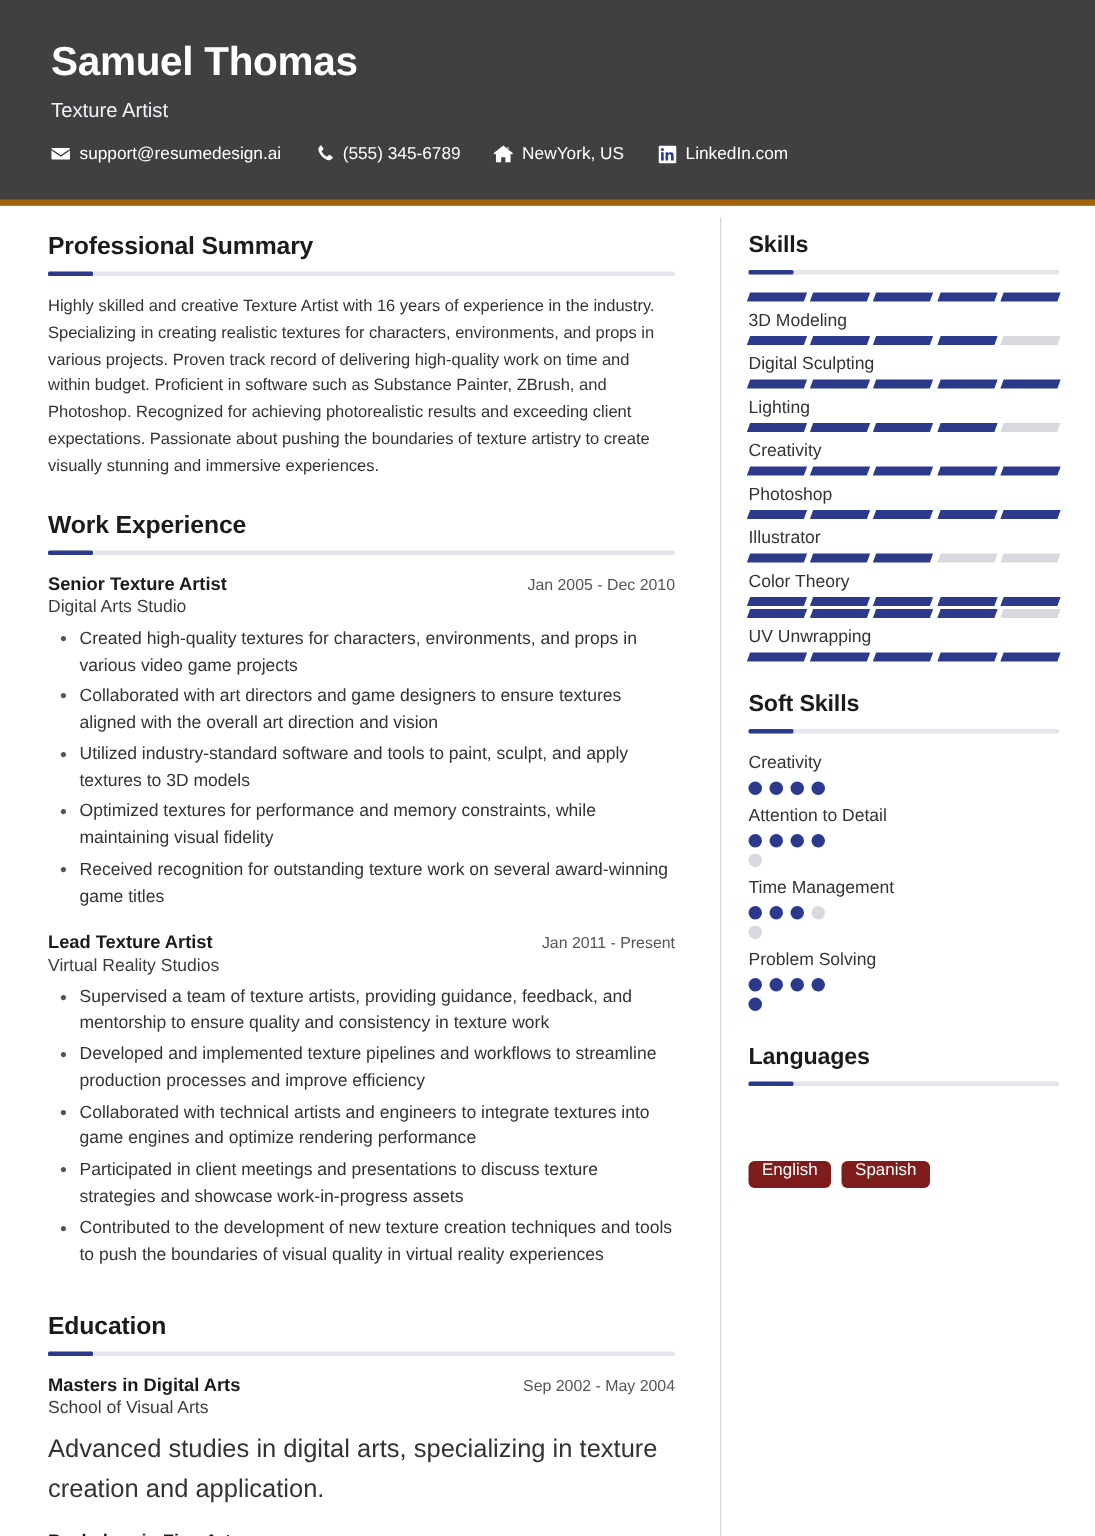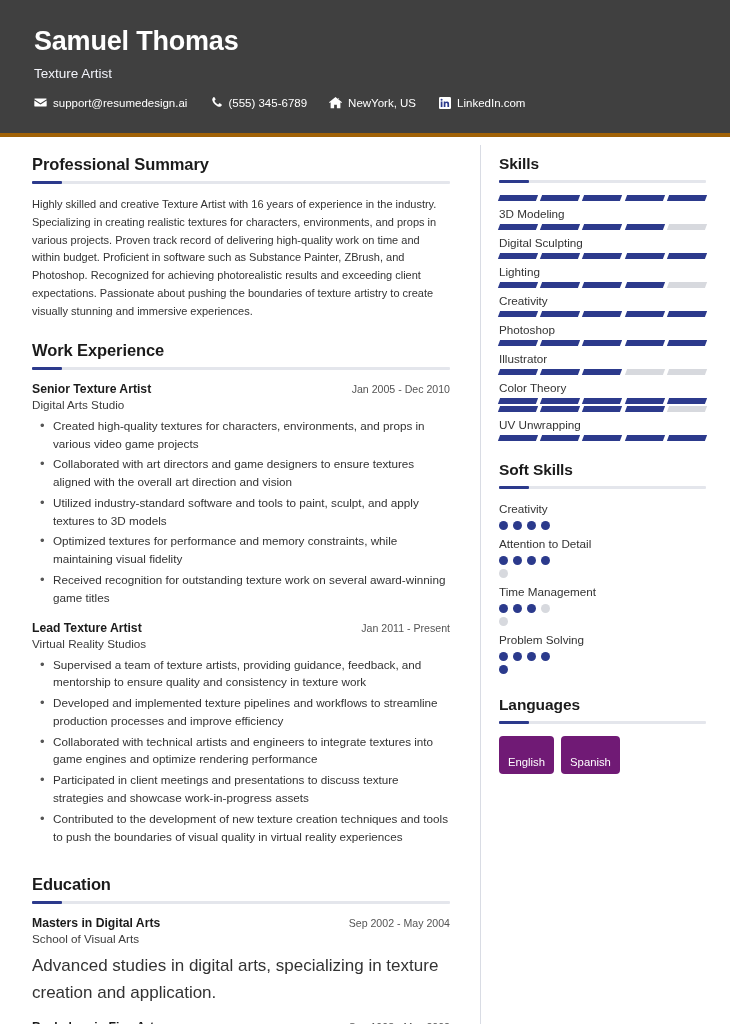--- a/index.html
+++ b/index.html
@@ -77,22 +77,22 @@
   
   .soft { display:flex; align-items:flex-start; margin-bottom:6px;flex-direction:column; }
   .soft-name { flex:1; font-size:11.7px; line-height:1.45; color:#333333; padding-right:8px; }
   .dots { width:64px; display:flex; flex-wrap:wrap; gap:4px 5px; padding-top:3px; }
   .dot { width:9px; height:9px; border-radius:50%; background:#d7d9de; }
   .dot.on { background:#2b3a8c; }
 
   
   .langs { display:flex; flex-wrap:wrap; gap:7px; margin-top:2px; }
   .lang {
-    background:#701a75; color:#ffffff; font-size:11.3px;
-    padding:20px 9px 5px 9px; border-radius:4px; line-height:1.2;
+    background:#7f1d1d; color:#ffffff; font-size:11.3px;
+    padding:0 9px 5px 9px; border-radius:4px; line-height:1.2;margin-top:38px;
   }
 </style>
 </head>
 <body>
 
 <div class="page">
 
   <div class="header">
     <div class="name">Samuel Thomas</div>
     <div class="job-title">Texture Artist</div>

